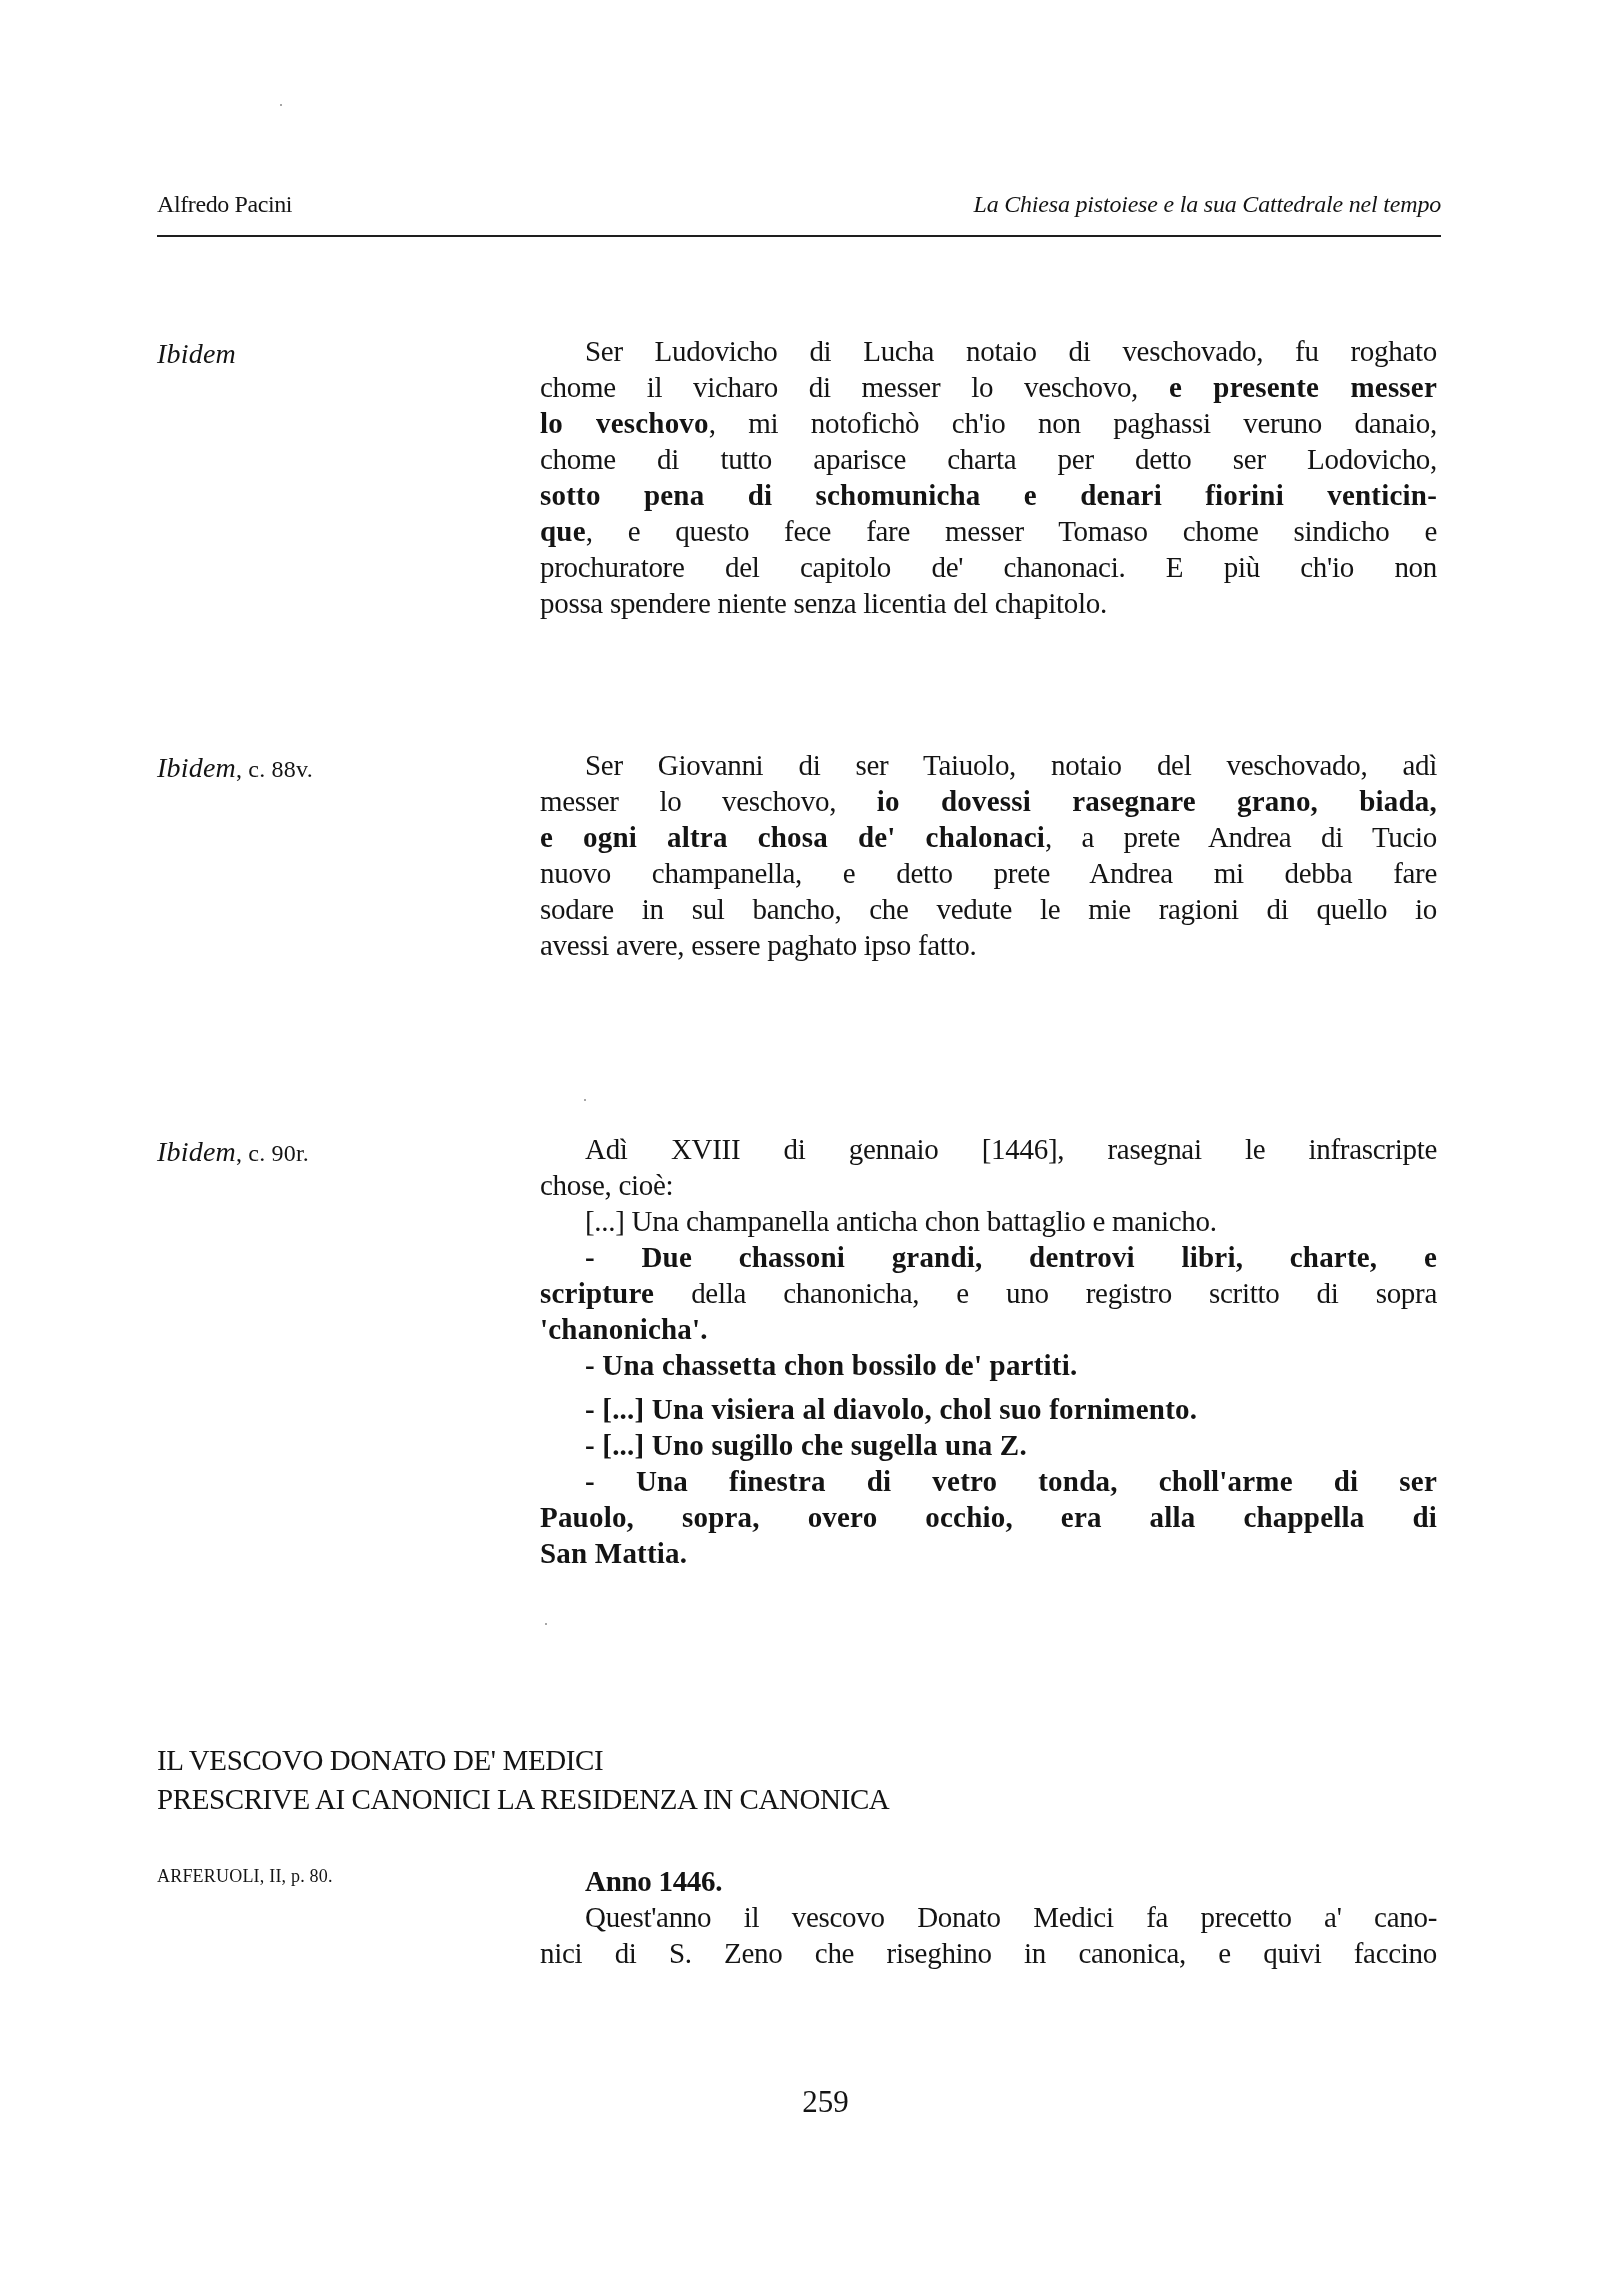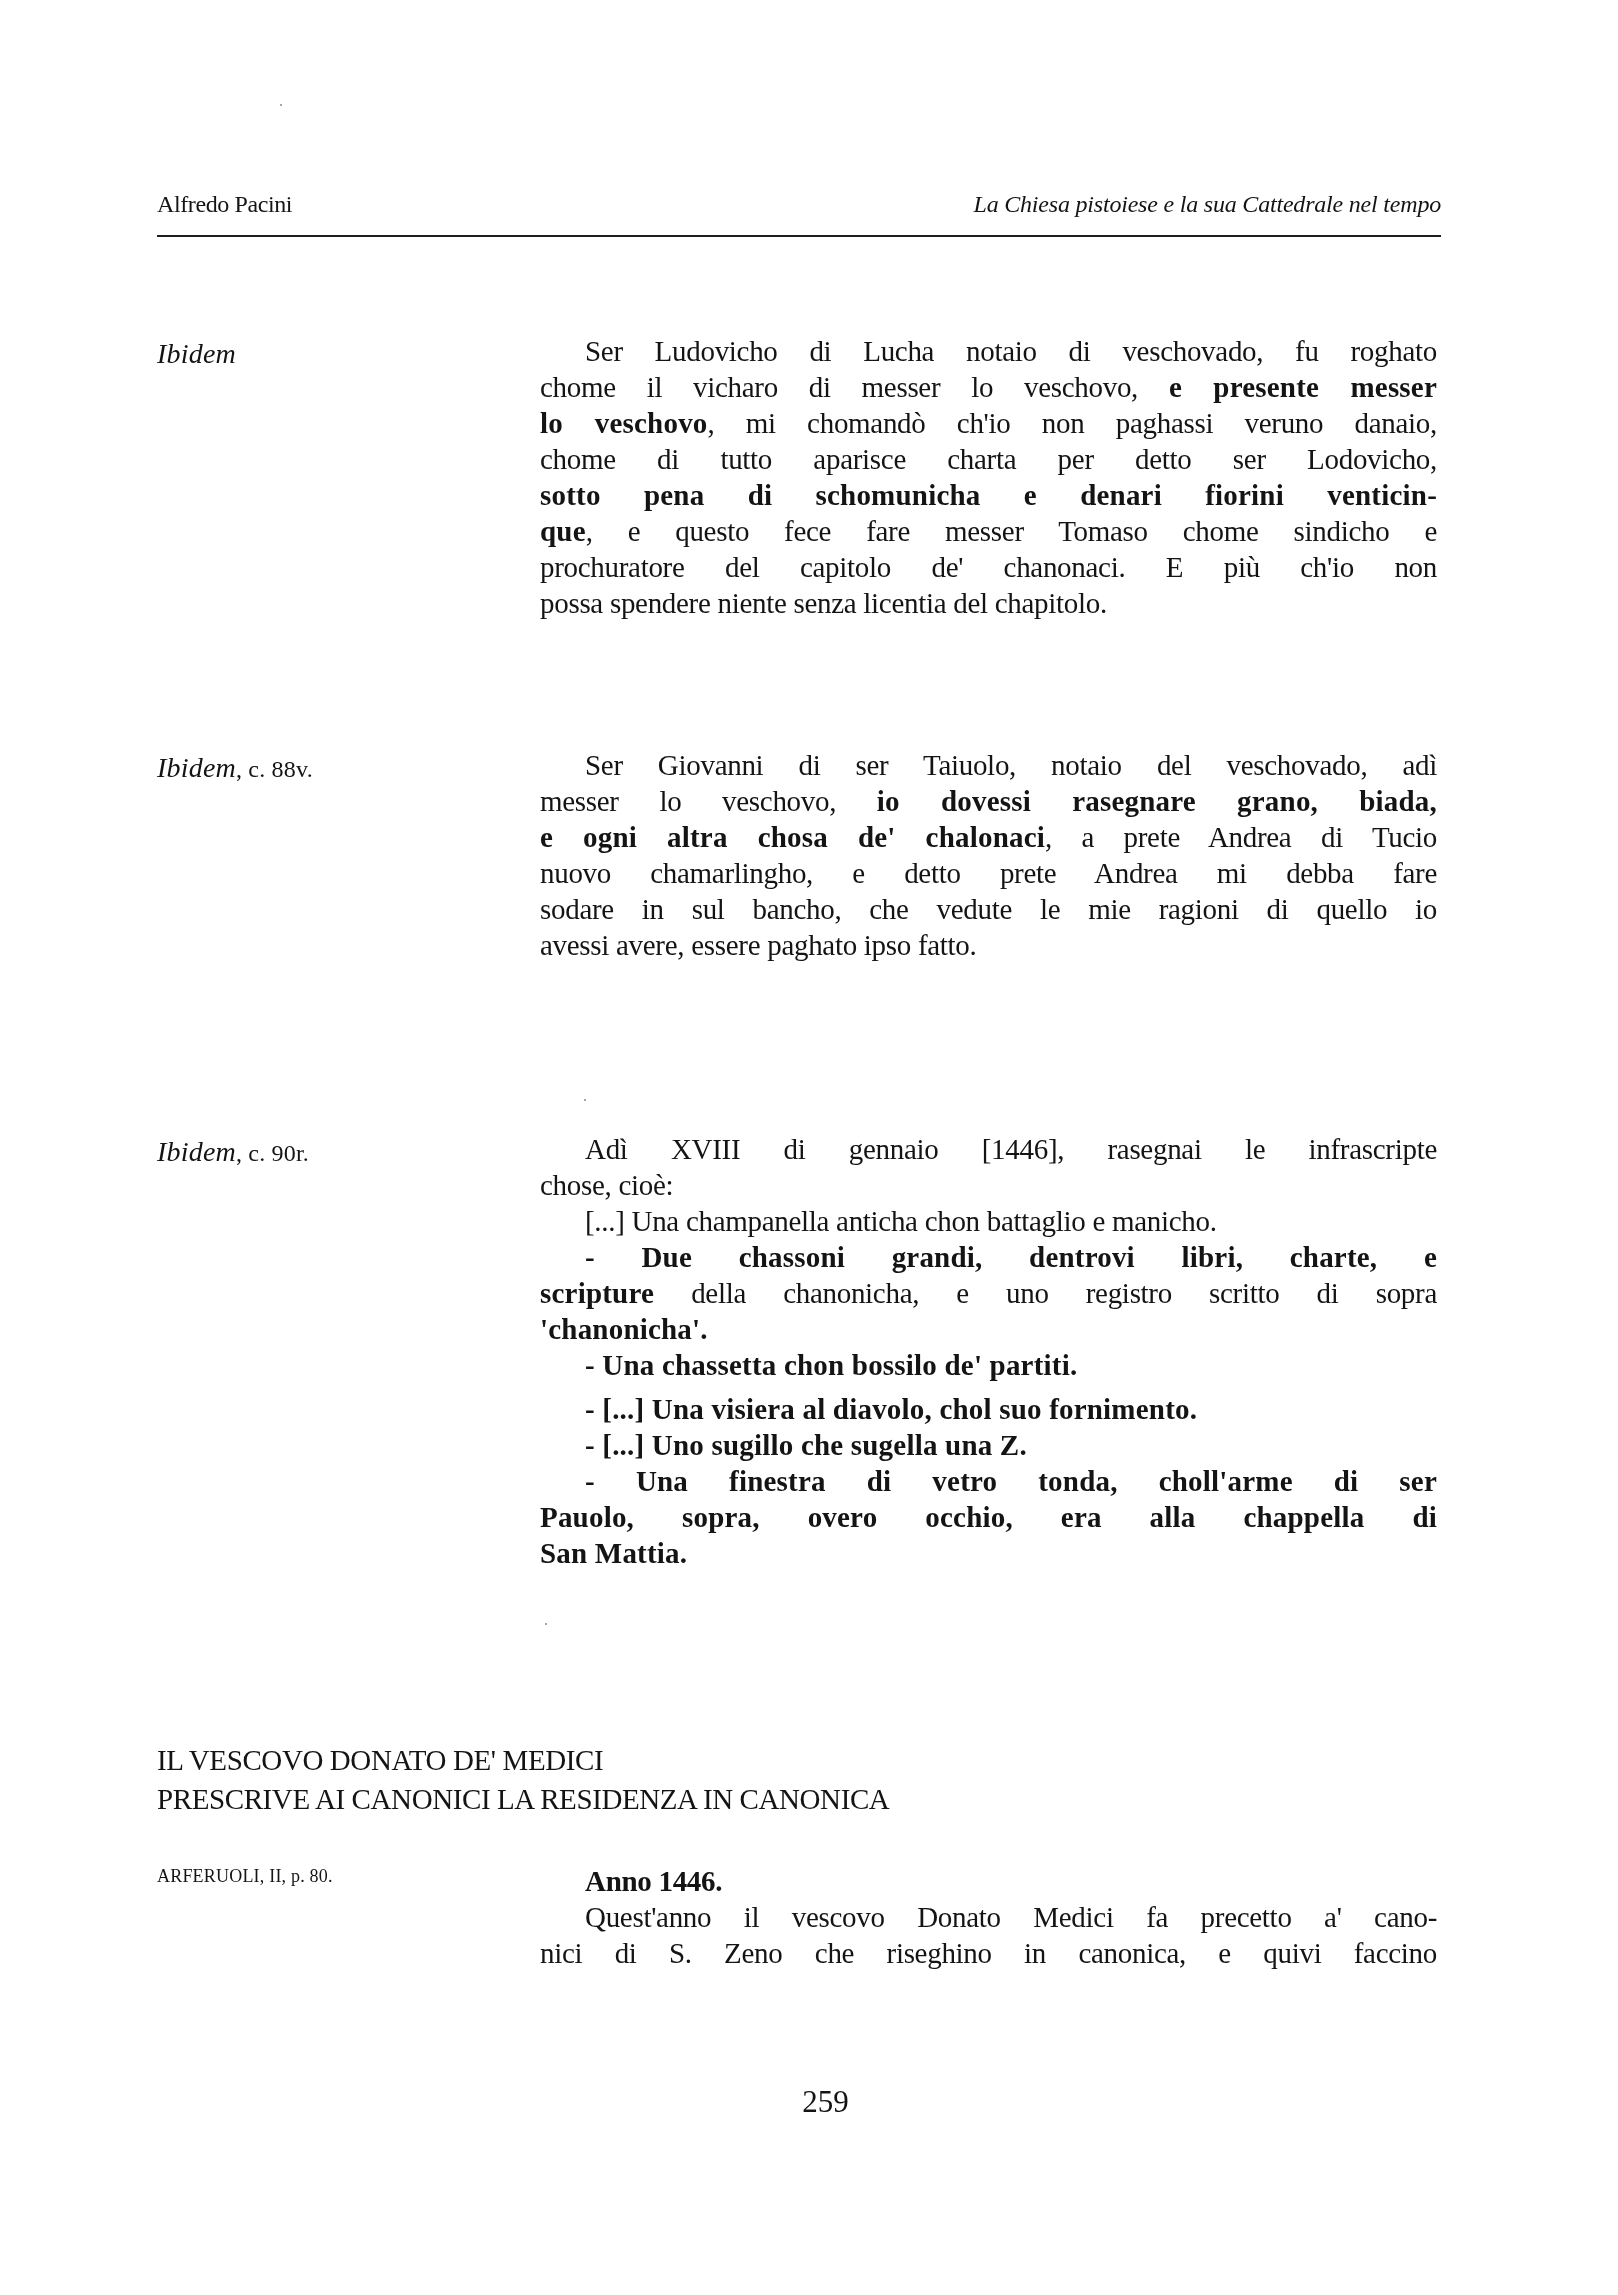--- a/index.html
+++ b/index.html
@@ -53,38 +53,38 @@
 </div>
 <div class="header-rule"></div>
 
 <div class="entry" id="entry-0" style="top:333px;">
   <div class="source" style="top:4.9px;">
     <span class="it">Ibidem</span><span class="ref"></span>
   </div>
   <div class="body" style="top:0;">
       <span class="line" style="padding-left: 45px;"><span>Ser Ludovicho di Lucha notaio di veschovado, fu roghato</span></span>
       <span class="line"><span>chome il vicharo di messer lo veschovo, </span><b>e presente messer</b></span>
-      <span class="line"><b>lo veschovo</b><span>, mi chomandò ch'io non paghassi veruno danaio,</span></span>
+      <span class="line"><b>lo veschovo</b><span>, mi notofichò ch'io non paghassi veruno danaio,</span></span>
       <span class="line"><span>chome di tutto aparisce charta per detto ser Lodovicho,</span></span>
       <span class="line"><b>sotto pena di schomunicha e denari fiorini venticin-</b></span>
       <span class="line"><b>que</b><span>, e questo fece fare messer Tomaso chome sindicho e</span></span>
       <span class="line"><span>prochuratore del capitolo de' chanonaci. E più ch'io non</span></span>
       <span class="line last"><span>possa spendere niente senza licentia del chapitolo.</span></span>
     </div>
 </div>
 
 <div class="entry" id="entry-1" style="top:747px;">
   <div class="source" style="top:4.9px;">
     <span class="it">Ibidem</span><span class="ref">, c. 88v.</span>
   </div>
   <div class="body" style="top:0;">
       <span class="line" style="padding-left: 45px;"><span>Ser Giovanni di ser Taiuolo, notaio del veschovado, adì</span></span>
       <span class="line"><span>messer lo veschovo, </span><b>io dovessi rasegnare grano, biada,</b></span>
       <span class="line"><b>e ogni altra chosa de' chalonaci</b><span>, a prete Andrea di Tucio</span></span>
-      <span class="line"><span>nuovo chamarlingho, e detto prete Andrea mi debba fare</span></span>
+      <span class="line"><span>nuovo champanella, e detto prete Andrea mi debba fare</span></span>
       <span class="line"><span>sodare in sul bancho, che vedute le mie ragioni di quello io</span></span>
       <span class="line last"><span>avessi avere, essere paghato ipso fatto.</span></span>
     </div>
 </div>
 
 <div class="entry" id="entry-2" style="top:1131px;">
   <div class="source" style="top:4.9px;">
     <span class="it">Ibidem</span><span class="ref">, c. 90r.</span>
   </div>
   <div class="body" style="top:0;">

